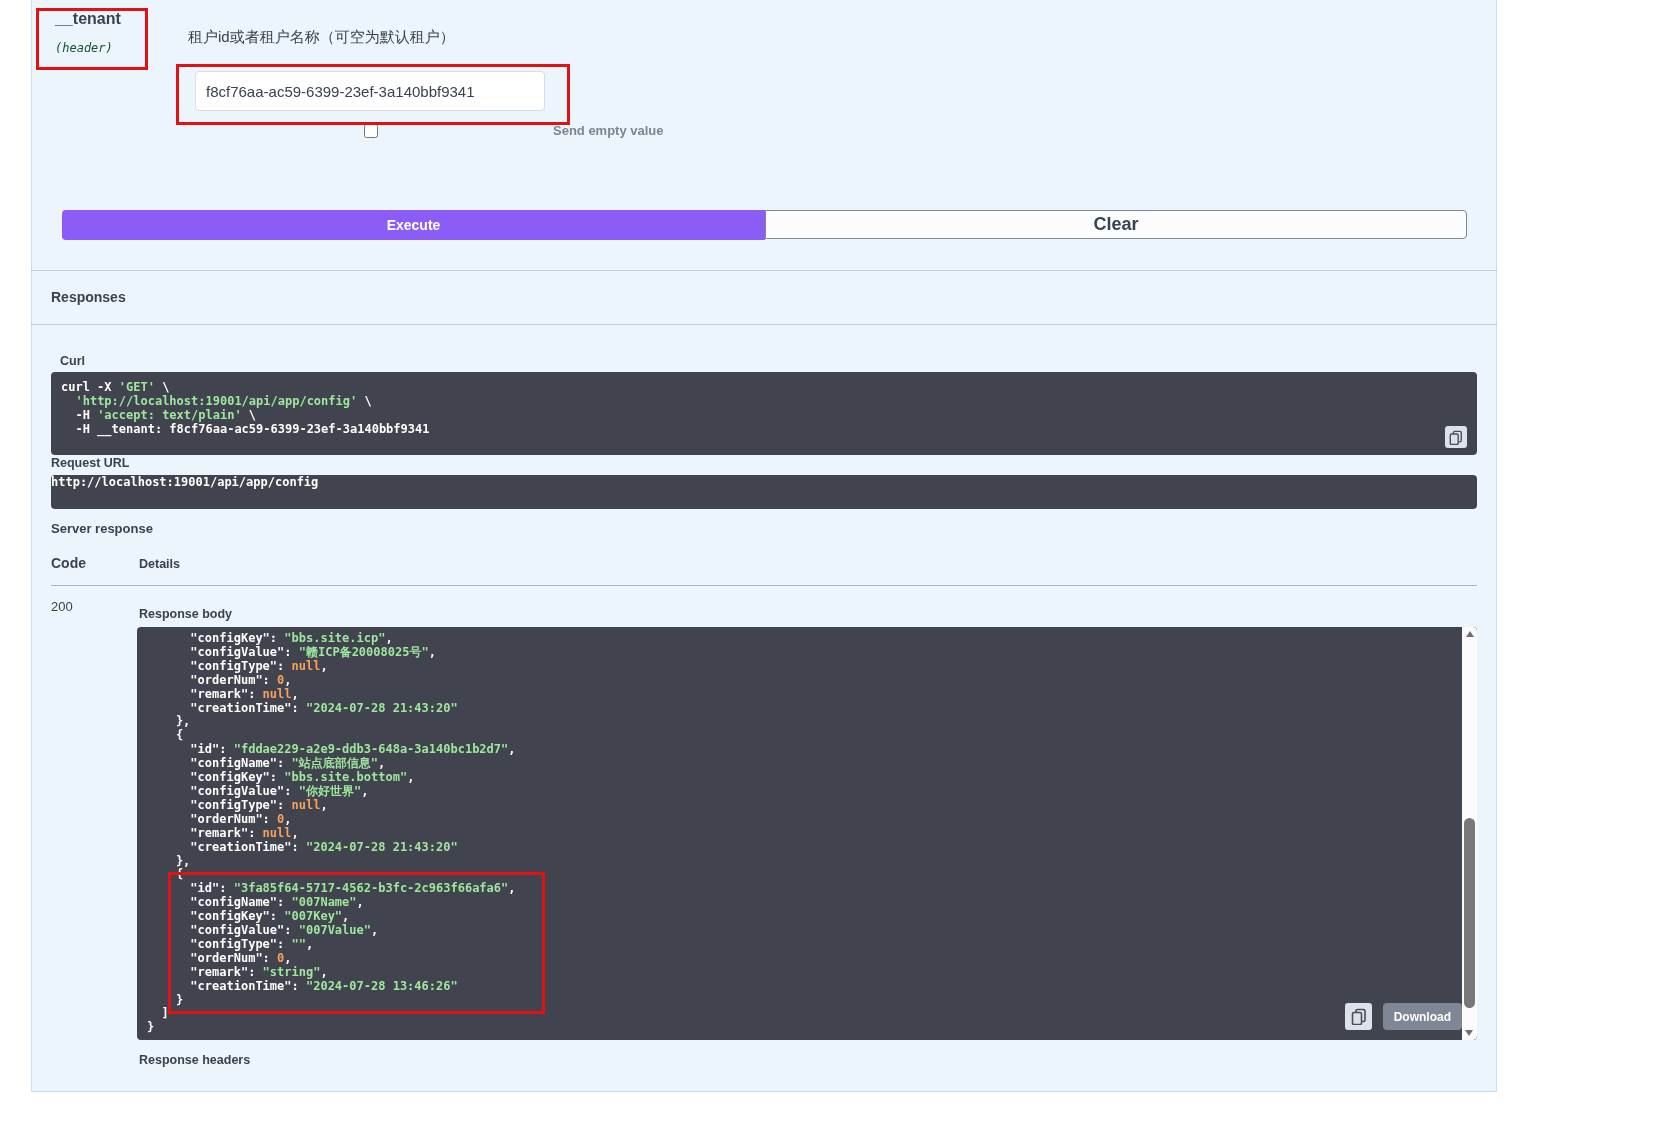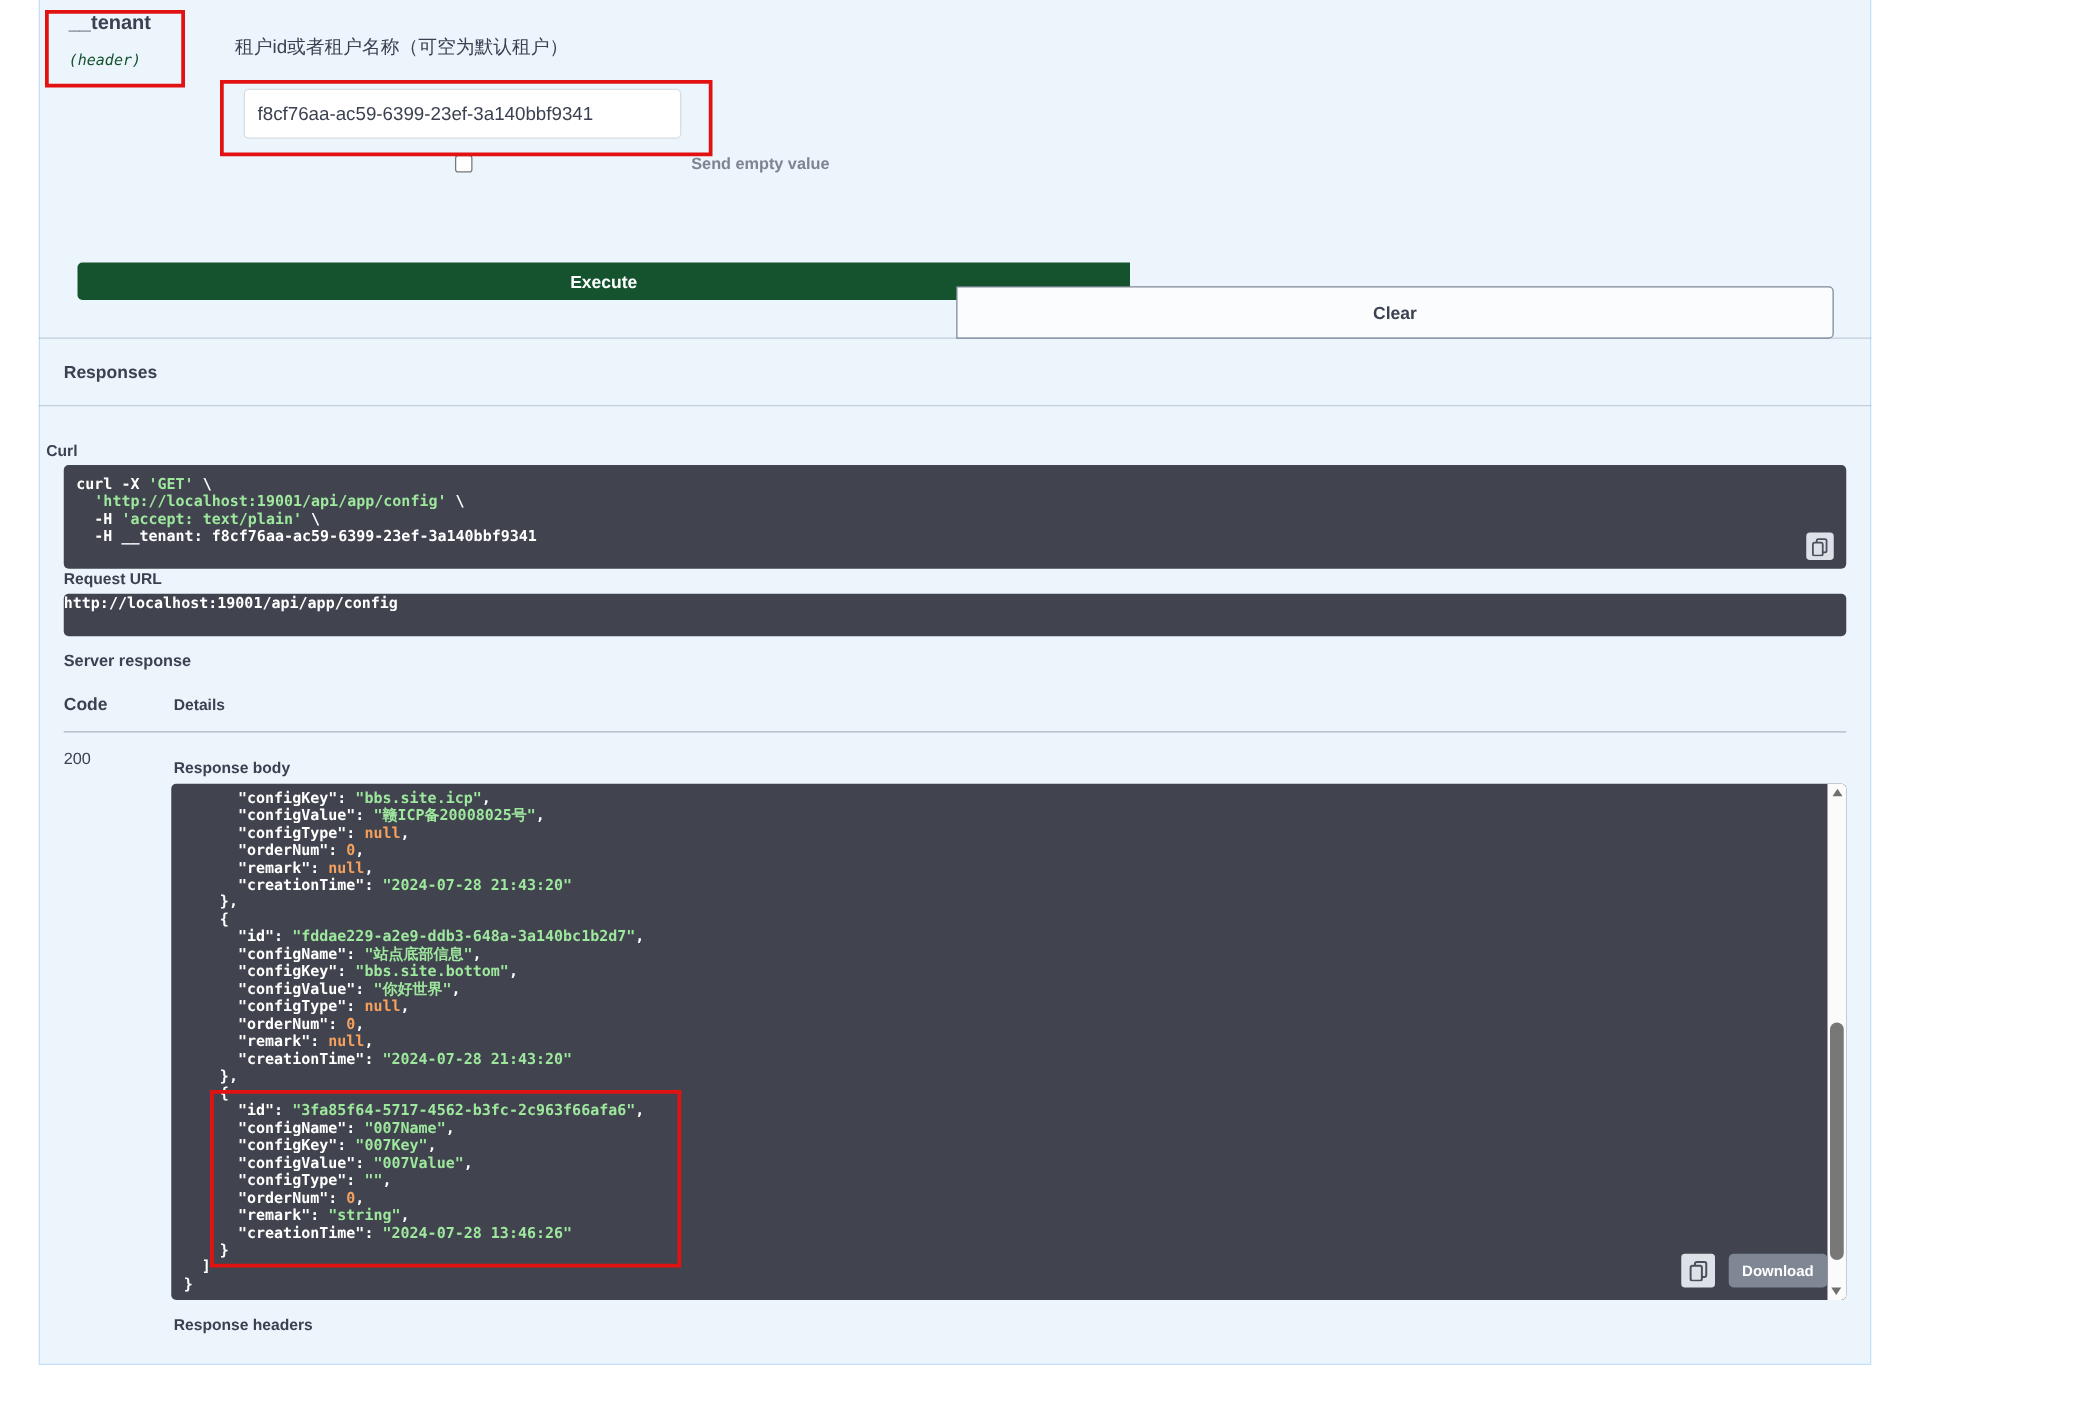--- a/index.html
+++ b/index.html
@@ -15,35 +15,35 @@
   .param-loc  { position:absolute; left:55px; top:41px; font-size:12px; font-style:italic;
                 font-family:"DejaVu Sans Mono", monospace; color:#14532d; }
   .param-desc { position:absolute; left:188px; top:28px; font-size:15px; }
   .param-input { position:absolute; left:195px; top:71px; width:350px; height:40px;
                  background:#fff; border:1px solid #d8dde3; border-radius:4px;
                  padding:0 10px; font-size:15px; color:#3b4151; font-family:"Liberation Sans",sans-serif; }
   .sev-check { position:absolute; left:364px; top:124px; width:14px; height:14px; }
   .sev-label { position:absolute; left:553px; top:123px; font-size:13px; font-weight:bold; color:#7d8492; }
 
   
-  .btn-execute { position:absolute; left:62px; top:210px; width:842px; height:30px;
-                 background:#14532d; color:#fff; font-weight:bold; font-size:14px;
+  .btn-execute { position:absolute; left:62px; top:210px; width:703px; height:30px;
+                 background:#8b5cf6; color:#fff; font-weight:bold; font-size:14px;
                  border:none; border-radius:4px 0 0 4px; cursor:pointer; font-family:"Liberation Sans",sans-serif; }
-  .btn-clear   { position:absolute; left:765px; top:210px; width:702px; height:42px;
-                 background:#fbfcfe; color:#3b4151; font-weight:bold; font-size:14px;
-                 border:1px solid #7f8795; border-radius:0 4px 4px 0; cursor:pointer; font-family:"Liberation Sans",sans-serif;margin-top:19px; }
+  .btn-clear   { position:absolute; left:765px; top:210px; width:702px; height:29px;
+                 background:#fbfcfe; color:#3b4151; font-weight:bold; font-size:18px;
+                 border:1px solid #7f8795; border-radius:0 4px 4px 0; cursor:pointer; font-family:"Liberation Sans",sans-serif; }
 
   
   .divider { position:absolute; left:31px; width:1466px; height:1px; background:rgba(90,110,140,.28); }
   .d1 { top:270px; } .d2 { top:324px; }
   .d3 { left:51px; width:1426px; top:585px; background:rgba(59,65,81,.35); }
   .responses-title { position:absolute; left:51px; top:289px; font-size:14px; font-weight:bold; }
 
   .lbl { position:absolute; font-size:12.5px; font-weight:bold; color:#3b4151; }
-  .lbl-curl { left:37px; top:354px; }
+  .lbl-curl { left:60px; top:354px; }
   .lbl-requrl { left:51px; top:456px; }
   .lbl-server { left:51px; top:521px; font-size:13px; }
   .lbl-code-col { left:51px; top:555px; font-size:14px; }
   .lbl-details-col { left:139px; top:557px; }
   .lbl-respbody { left:139px; top:607px; }
   .lbl-respheaders { left:139px; top:1053px;text-align:right; }
   .status-code { position:absolute; left:51px; top:599px; font-size:13px; }
 
   
   .codeblock { position:absolute; background:#41444e; border-radius:4px; overflow:hidden; }

